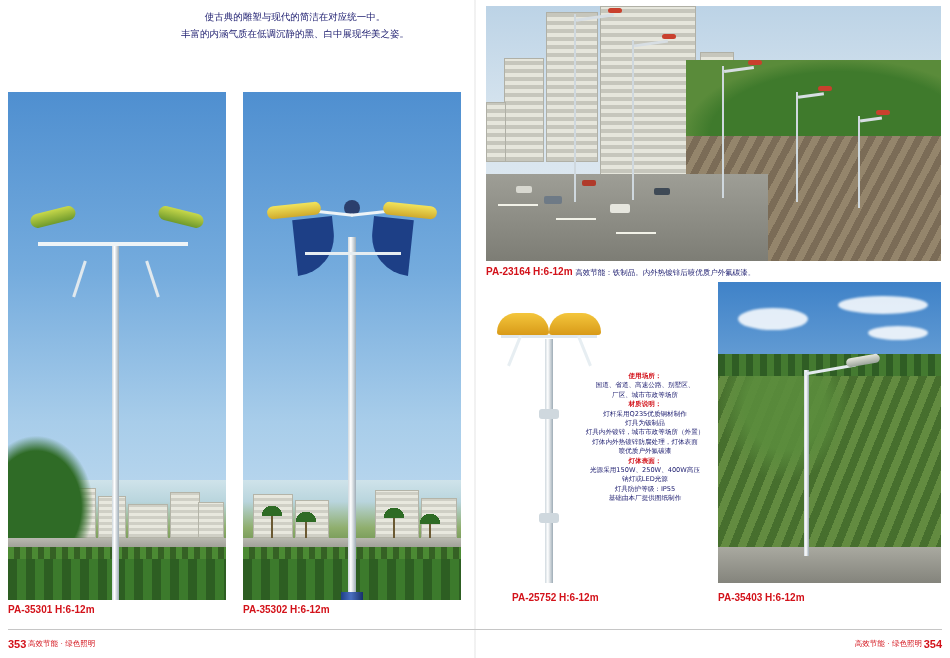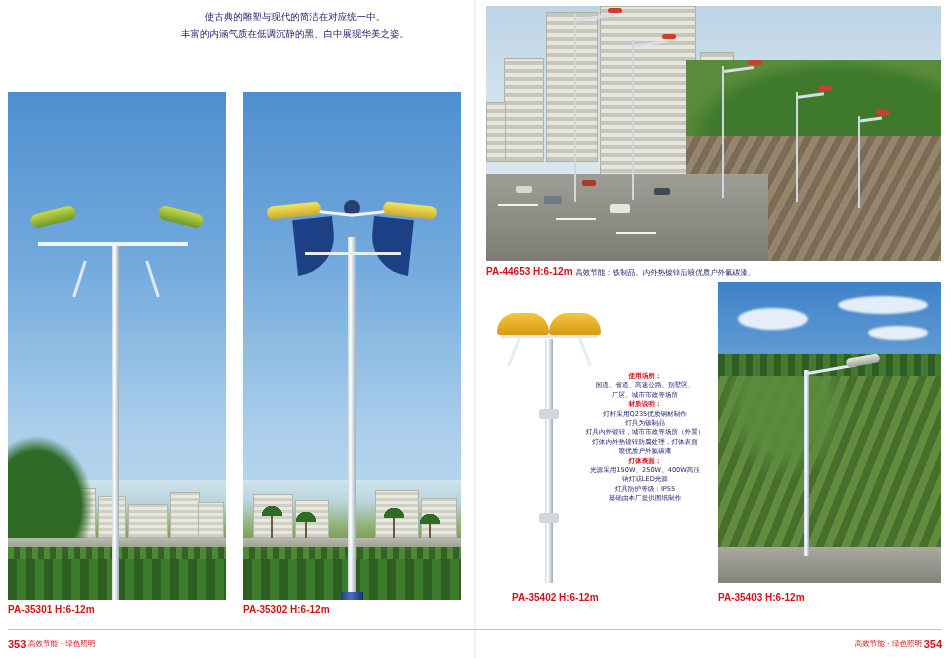--- a/index.html
+++ b/index.html
@@ -329,21 +329,21 @@
 
     <div class="gsl" style="left:372px;top:110px;height:92px;"></div>
     <div class="gsl-arm" style="left:374px;top:112px;width:22px;"></div>
     <div class="gsl-head" style="left:390px;top:104px;"></div>
 
     <div class="gsl" style="left:88px;top:8px;height:188px;"></div>
     <div class="gsl-arm" style="left:90px;top:10px;width:38px;"></div>
     <div class="gsl-head" style="left:122px;top:2px;"></div>
   </div>
   <div class="caption" style="left:486px; top:266px;">
-    <span>PA-44653 H:6-12m</span>
+    <span>PA-23164 H:6-12m</span>
     <span class="tech">高效节能：铁制品。内外热镀锌后喷优质户外氟碳漆。</span>
   </div>
 
   <div class="photo" id="ph4">
     <div class="pole" id="l4-pole"></div>
     <div class="arm" id="l4-spine"></div>
     <div id="l4-fanL"></div>
     <div id="l4-fanR"></div>
     <div class="arm" id="l4-ribL"></div>
     <div class="arm" id="l4-ribR"></div>
@@ -363,21 +363,21 @@
     <div>灯体内外热镀锌防腐处理，灯体表面</div>
     <div>喷优质户外氟碳漆</div>
     <div class="hd">灯体表面：</div>
     <div>光源采用150W、250W、400W高压</div>
     <div>钠灯或LED光源</div>
     <div>灯具防护等级：IP55</div>
     <div>基础由本厂提供图纸制作</div>
   </div>
 
   <div class="caption" style="left:512px; top:592px;">
-    <span>PA-35402 H:6-12m</span>
+    <span>PA-25752 H:6-12m</span>
   </div>
 
   <div class="photo" id="ph5">
     <div class="sky5"></div>
     <div class="cloud" style="left:20px;top:26px;width:70px;height:22px;"></div>
     <div class="cloud" style="left:120px;top:14px;width:90px;height:18px;"></div>
     <div class="cloud" style="left:150px;top:44px;width:60px;height:14px;"></div>
     <div class="wall">
       <div class="wall-top"></div>
     </div>

